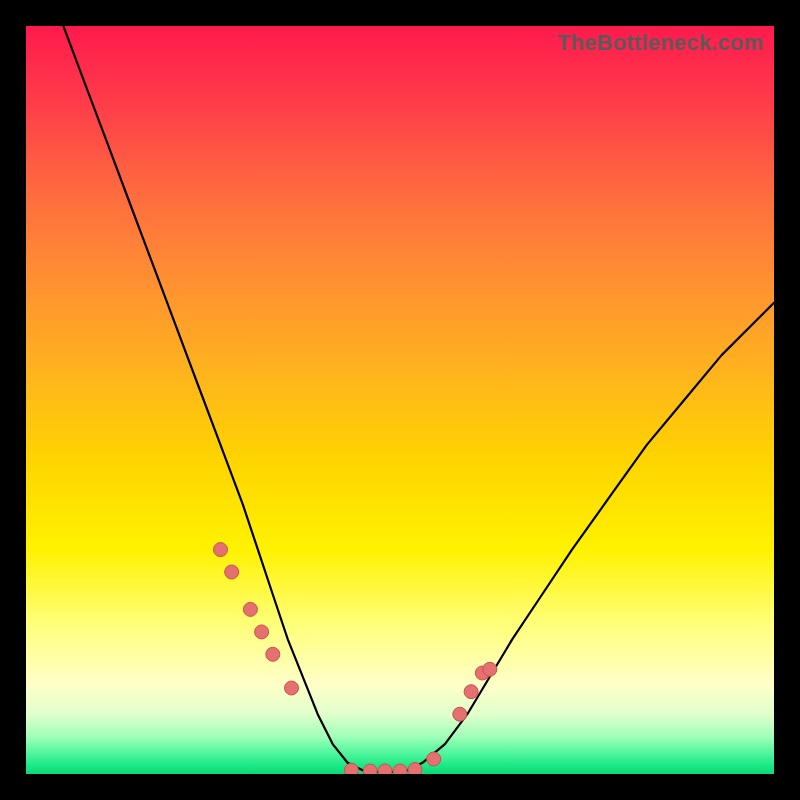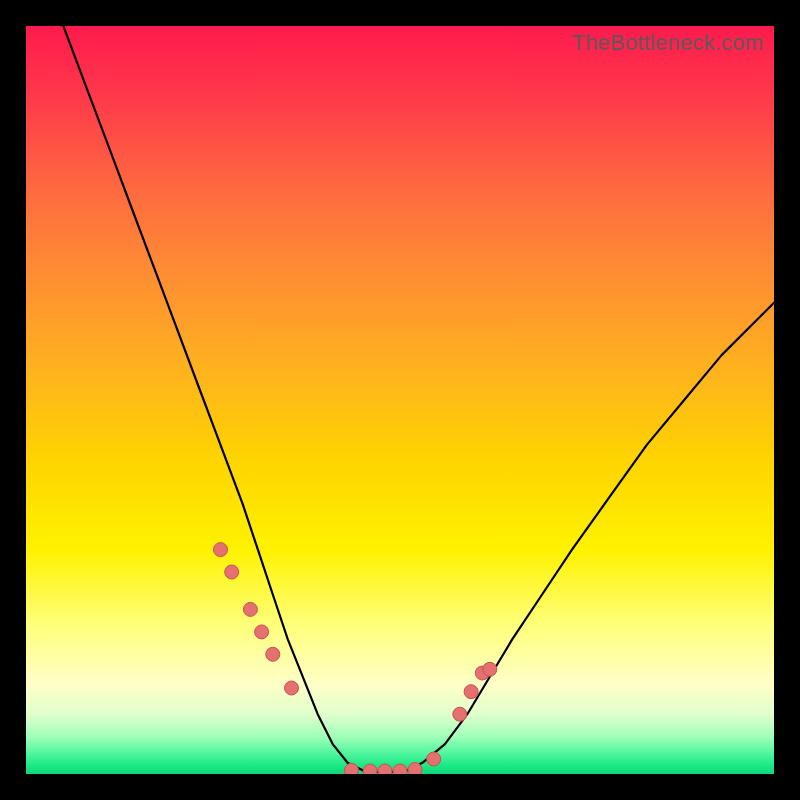--- a/index.html
+++ b/index.html
@@ -44,21 +44,21 @@
     top: 0;
     width: 748px;
     height: 748px;
   }
   .watermark {
     position: absolute;
     top: 4px;
     right: 10px;
     font-family: Arial, Helvetica, sans-serif;
     font-size: 22px;
-    font-weight: 400;
+    font-weight: 700;
     color: #5a5a5a;
     letter-spacing: 0.2px;
     user-select: none;
   }
 </style>
 </head>
 <body>
 <div class="stage">
   <div class="plot">
     <div class="watermark">TheBottleneck.com</div>

